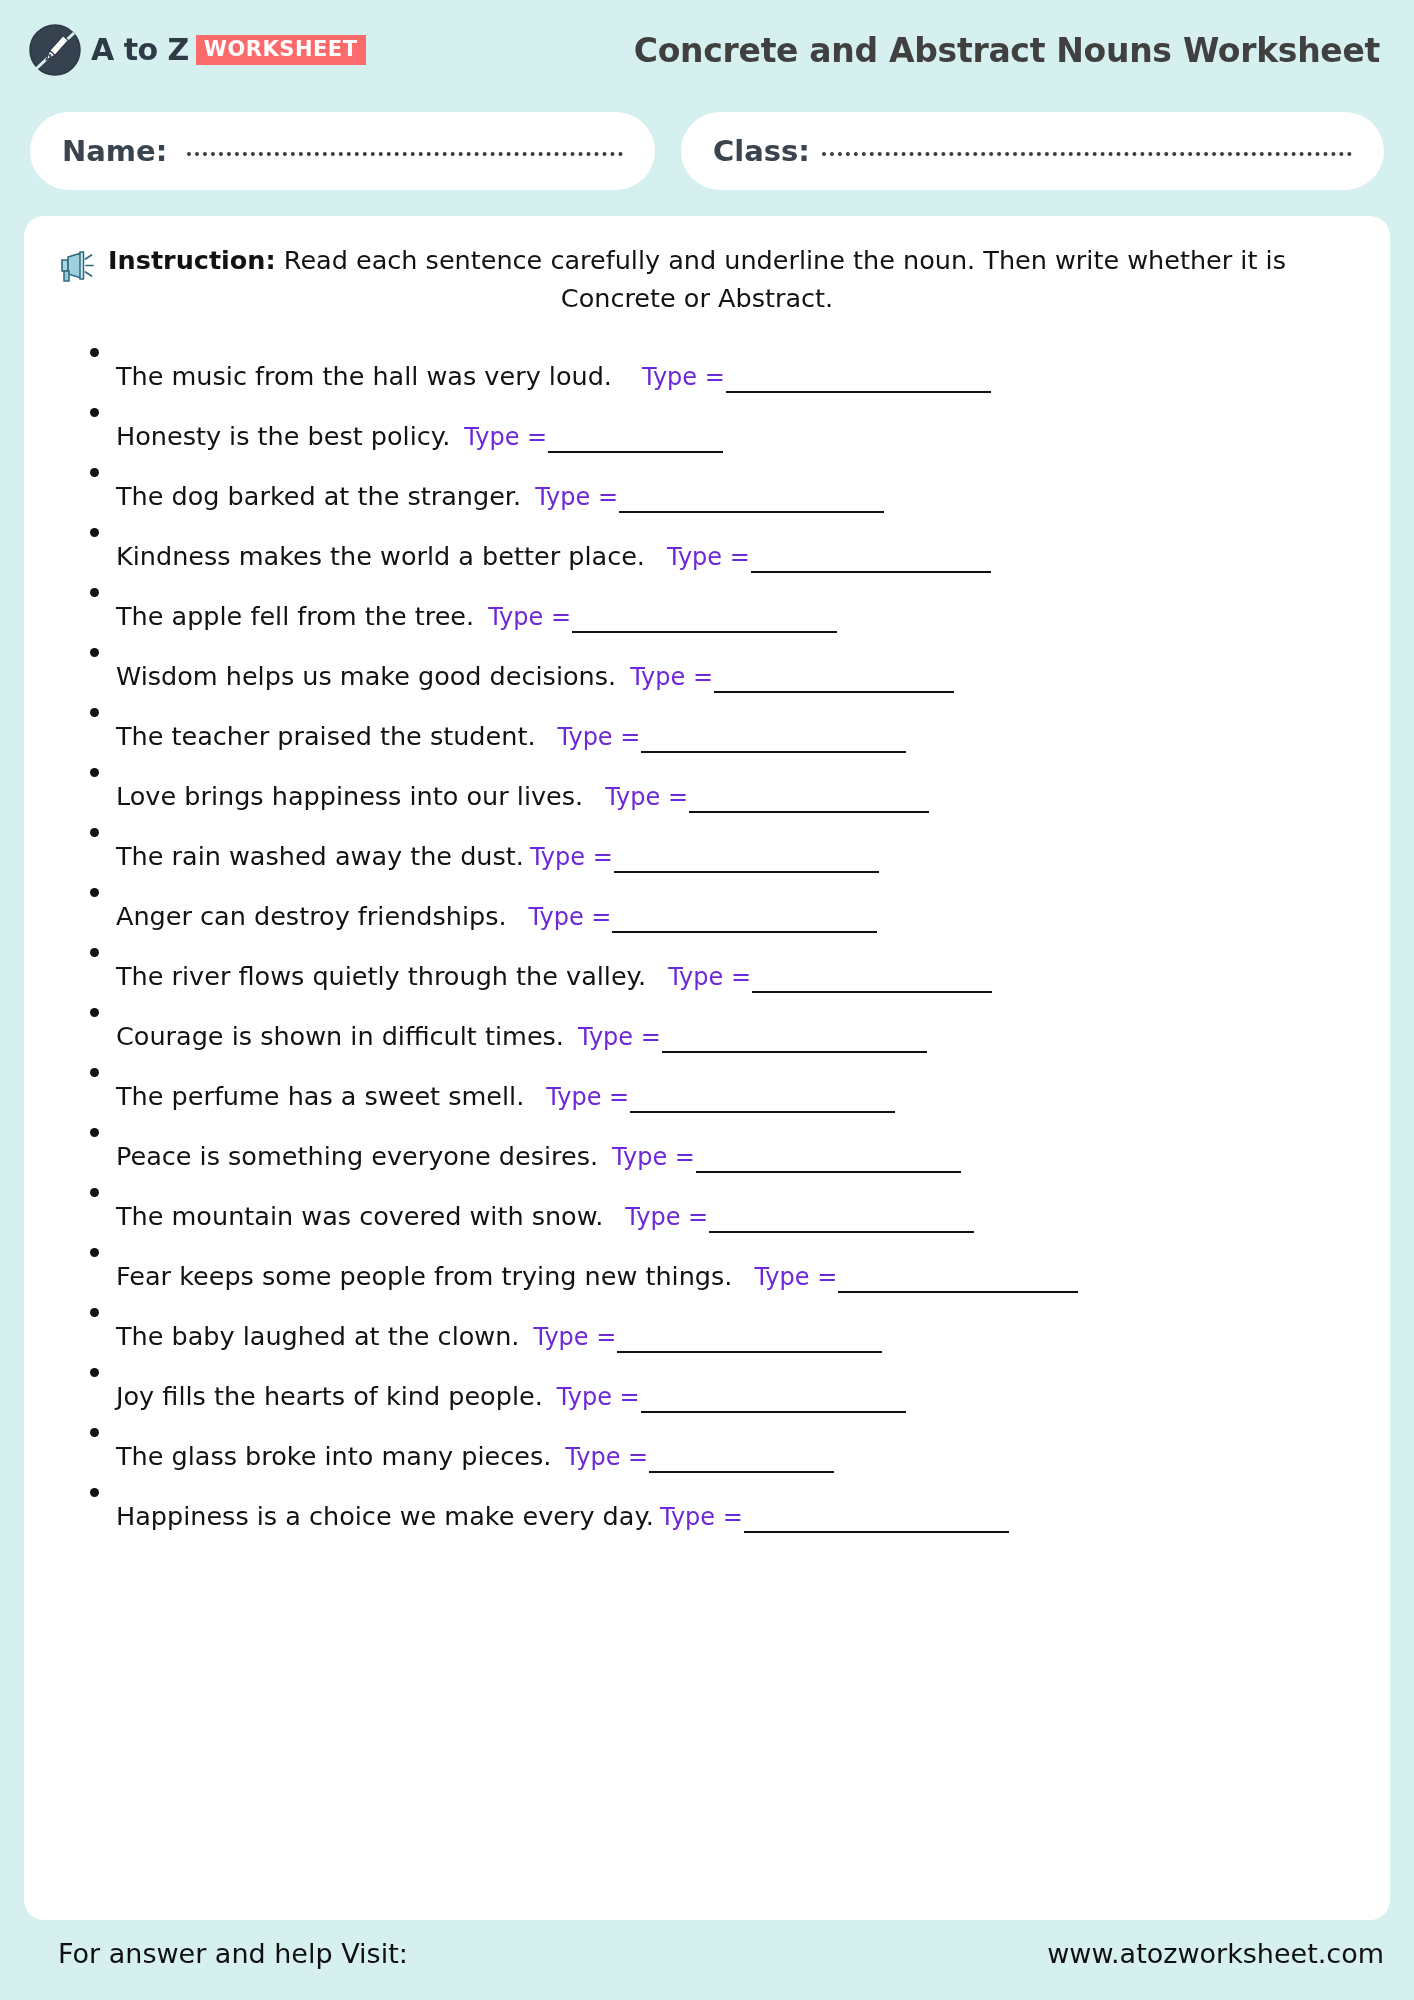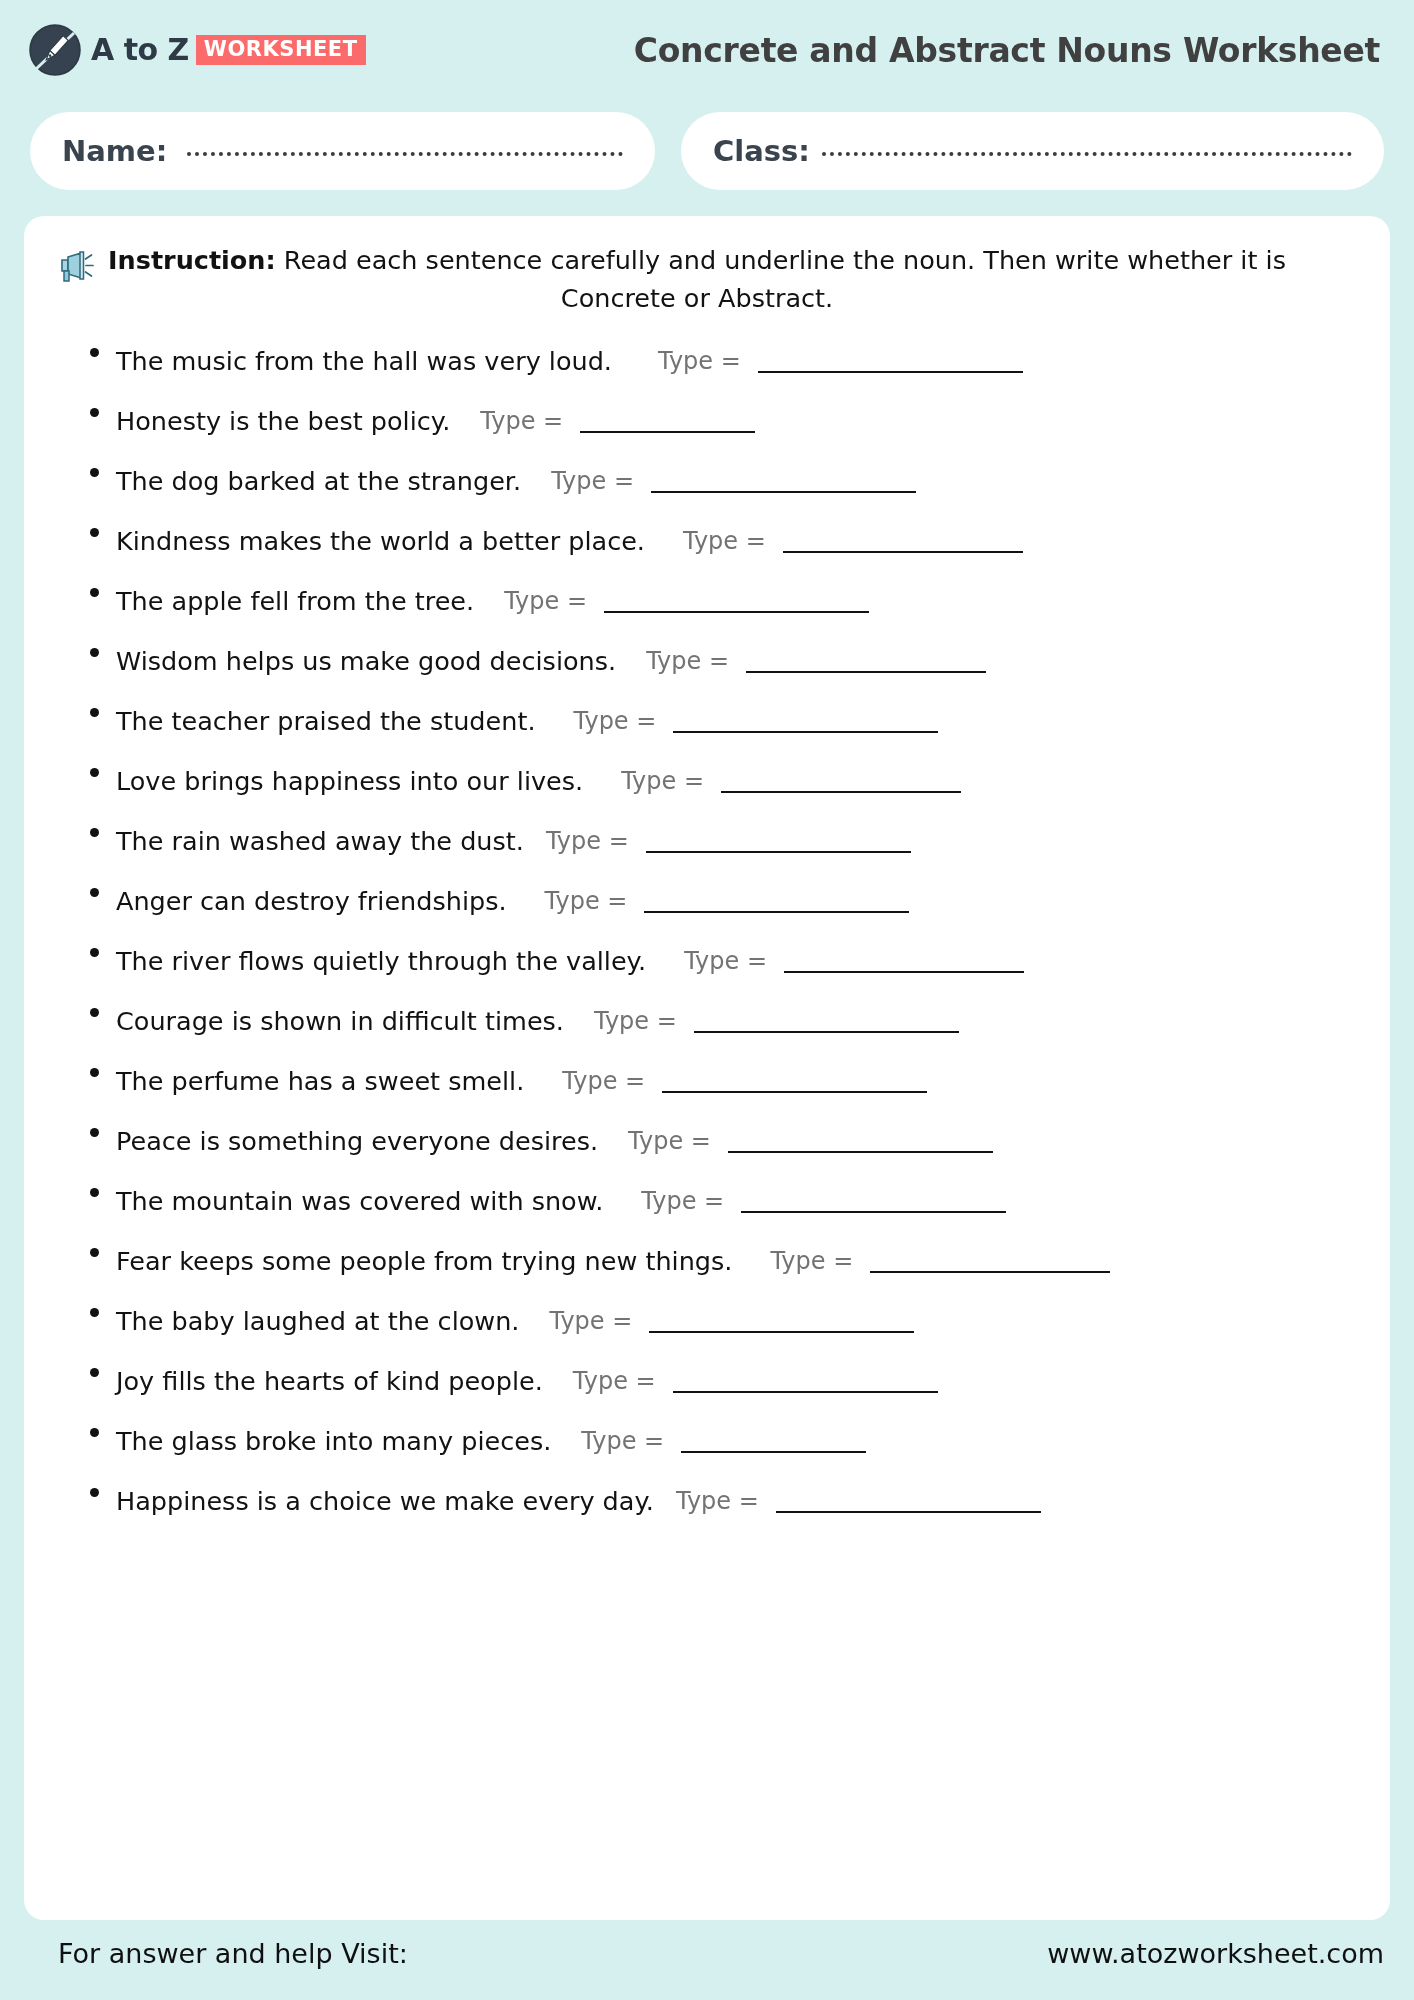--- a/index.html
+++ b/index.html
@@ -153,25 +153,24 @@
 
   
   .q-list {
     list-style: none;
     margin: 0;
     padding: 0;
   }
 
   .q-item {
     display: flex;
-    align-items: center;
+    align-items: flex-end;
     position: relative;
     padding-left: 58px;
     height: 60px;
-    gap: 16px;
   }
 
   .q-bullet {
     position: absolute;
     left: 32px;
     top: 17px;
     width: 9px;
     height: 9px;
     border-radius: 50%;
     background: #121212;
@@ -180,21 +179,21 @@
   .q-sentence {
     font-family: "DejaVu Sans", sans-serif;
     font-size: 25.5px;
     color: #121212;
     white-space: nowrap;
   }
 
   .q-type {
     font-family: "DejaVu Sans", sans-serif;
     font-size: 24px;
-    color: #737373;
+    color: #6d28d9;
     white-space: nowrap;
   }
 
   .q-blank {
     display: inline-block;
     border-bottom: 2.5px solid #121212;
     height: 20px;
     margin-left: 1px;
     position: relative;
     top: 2px;

